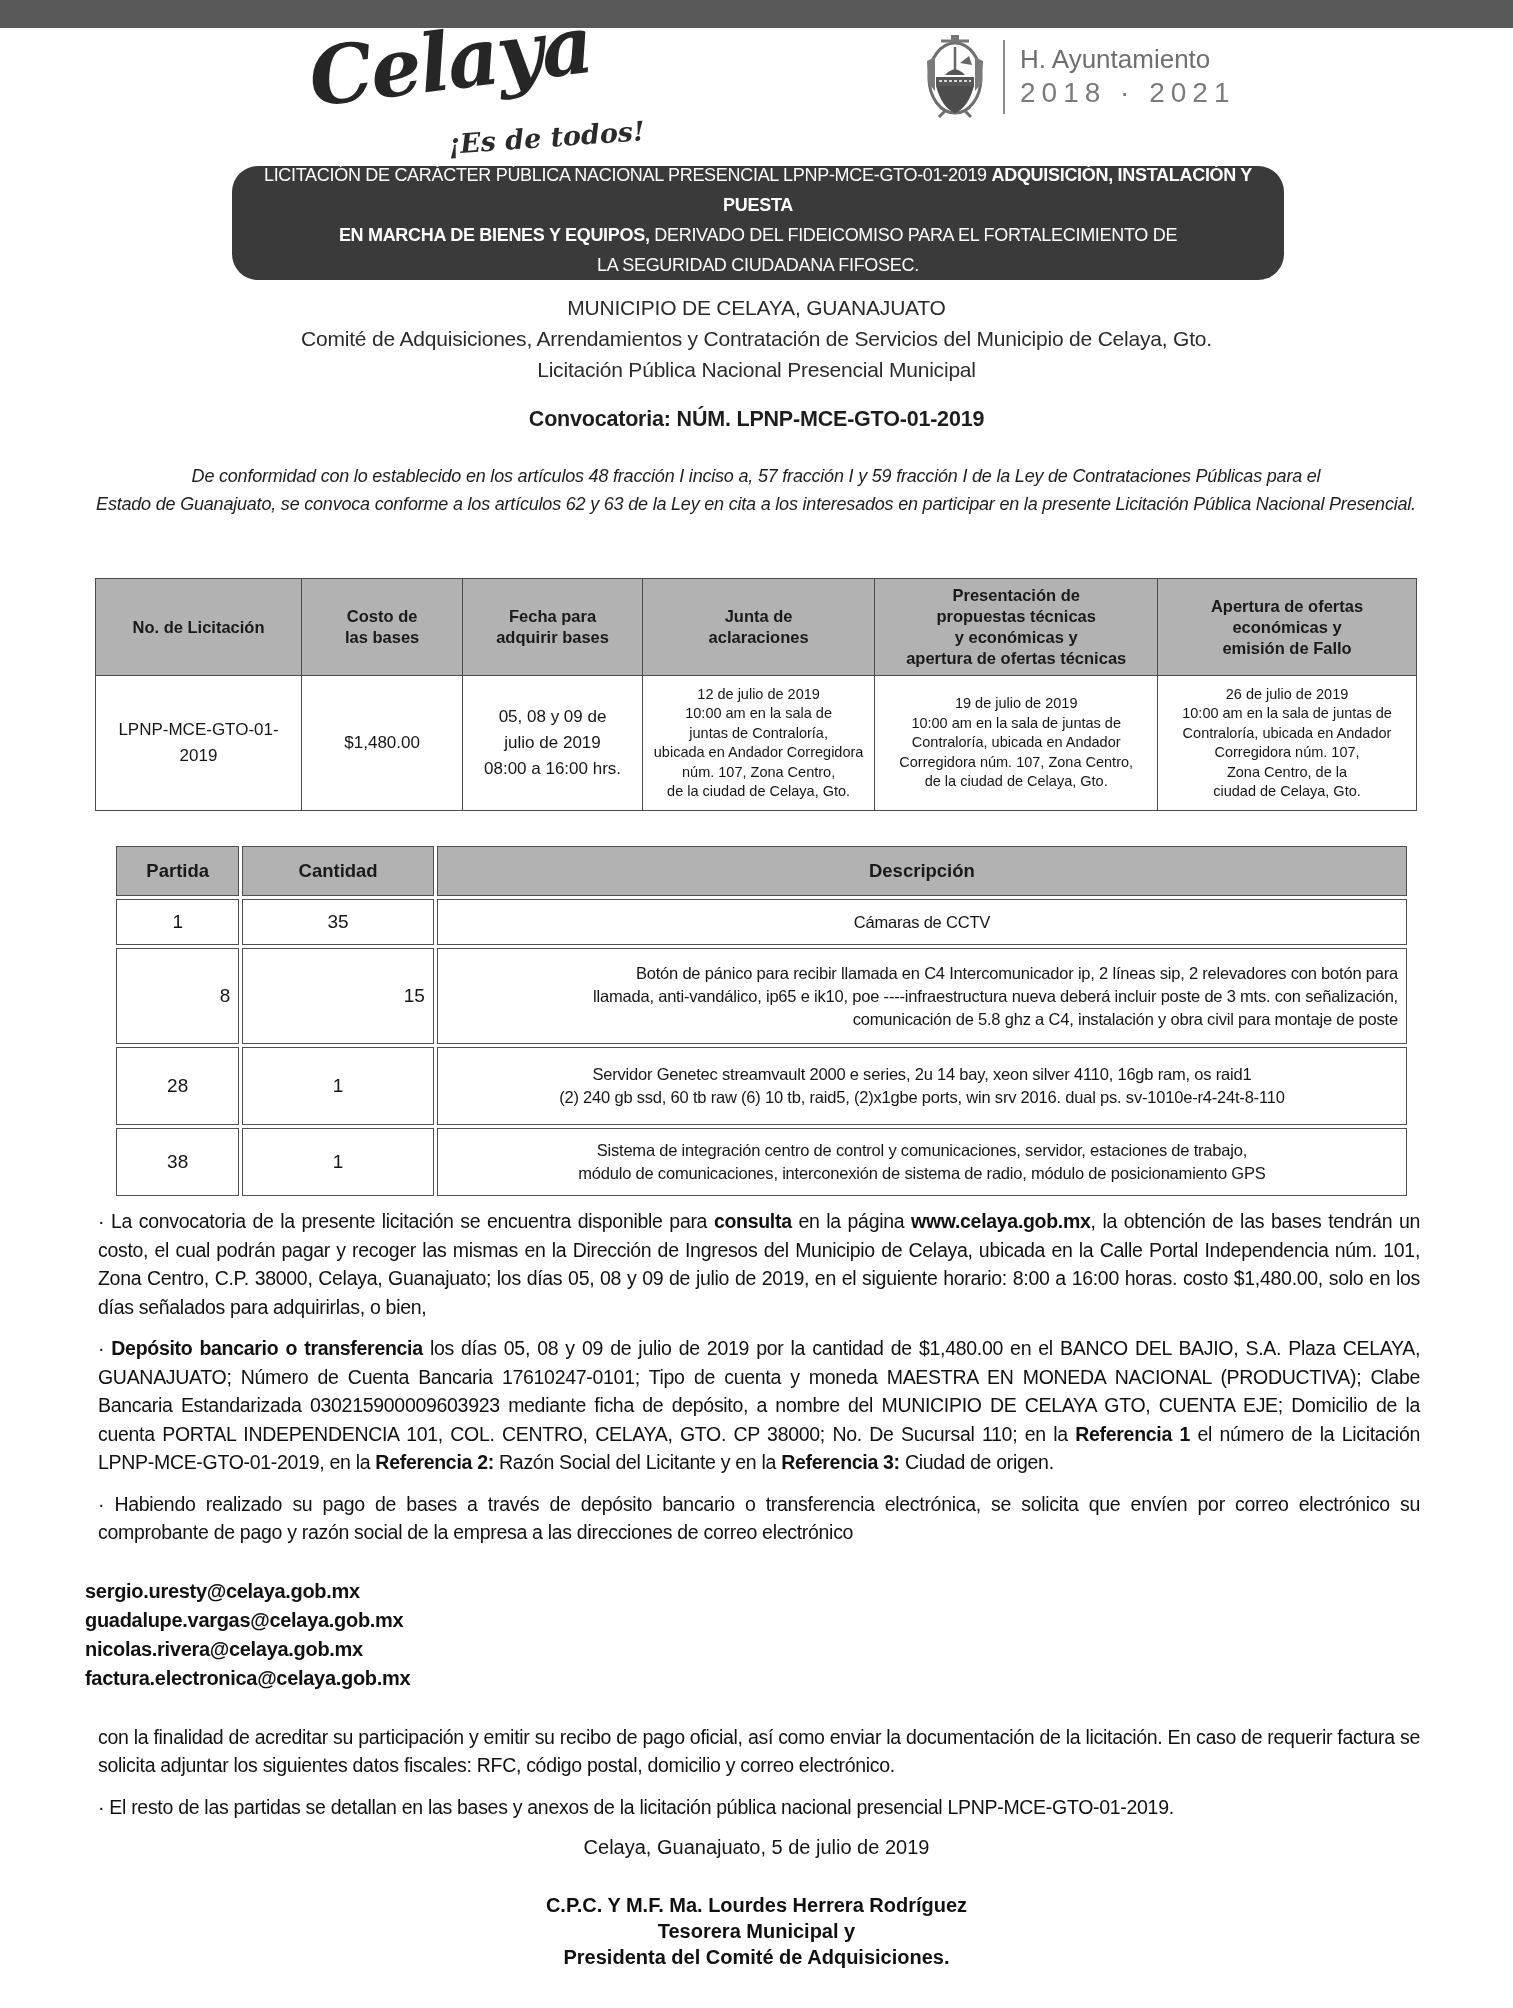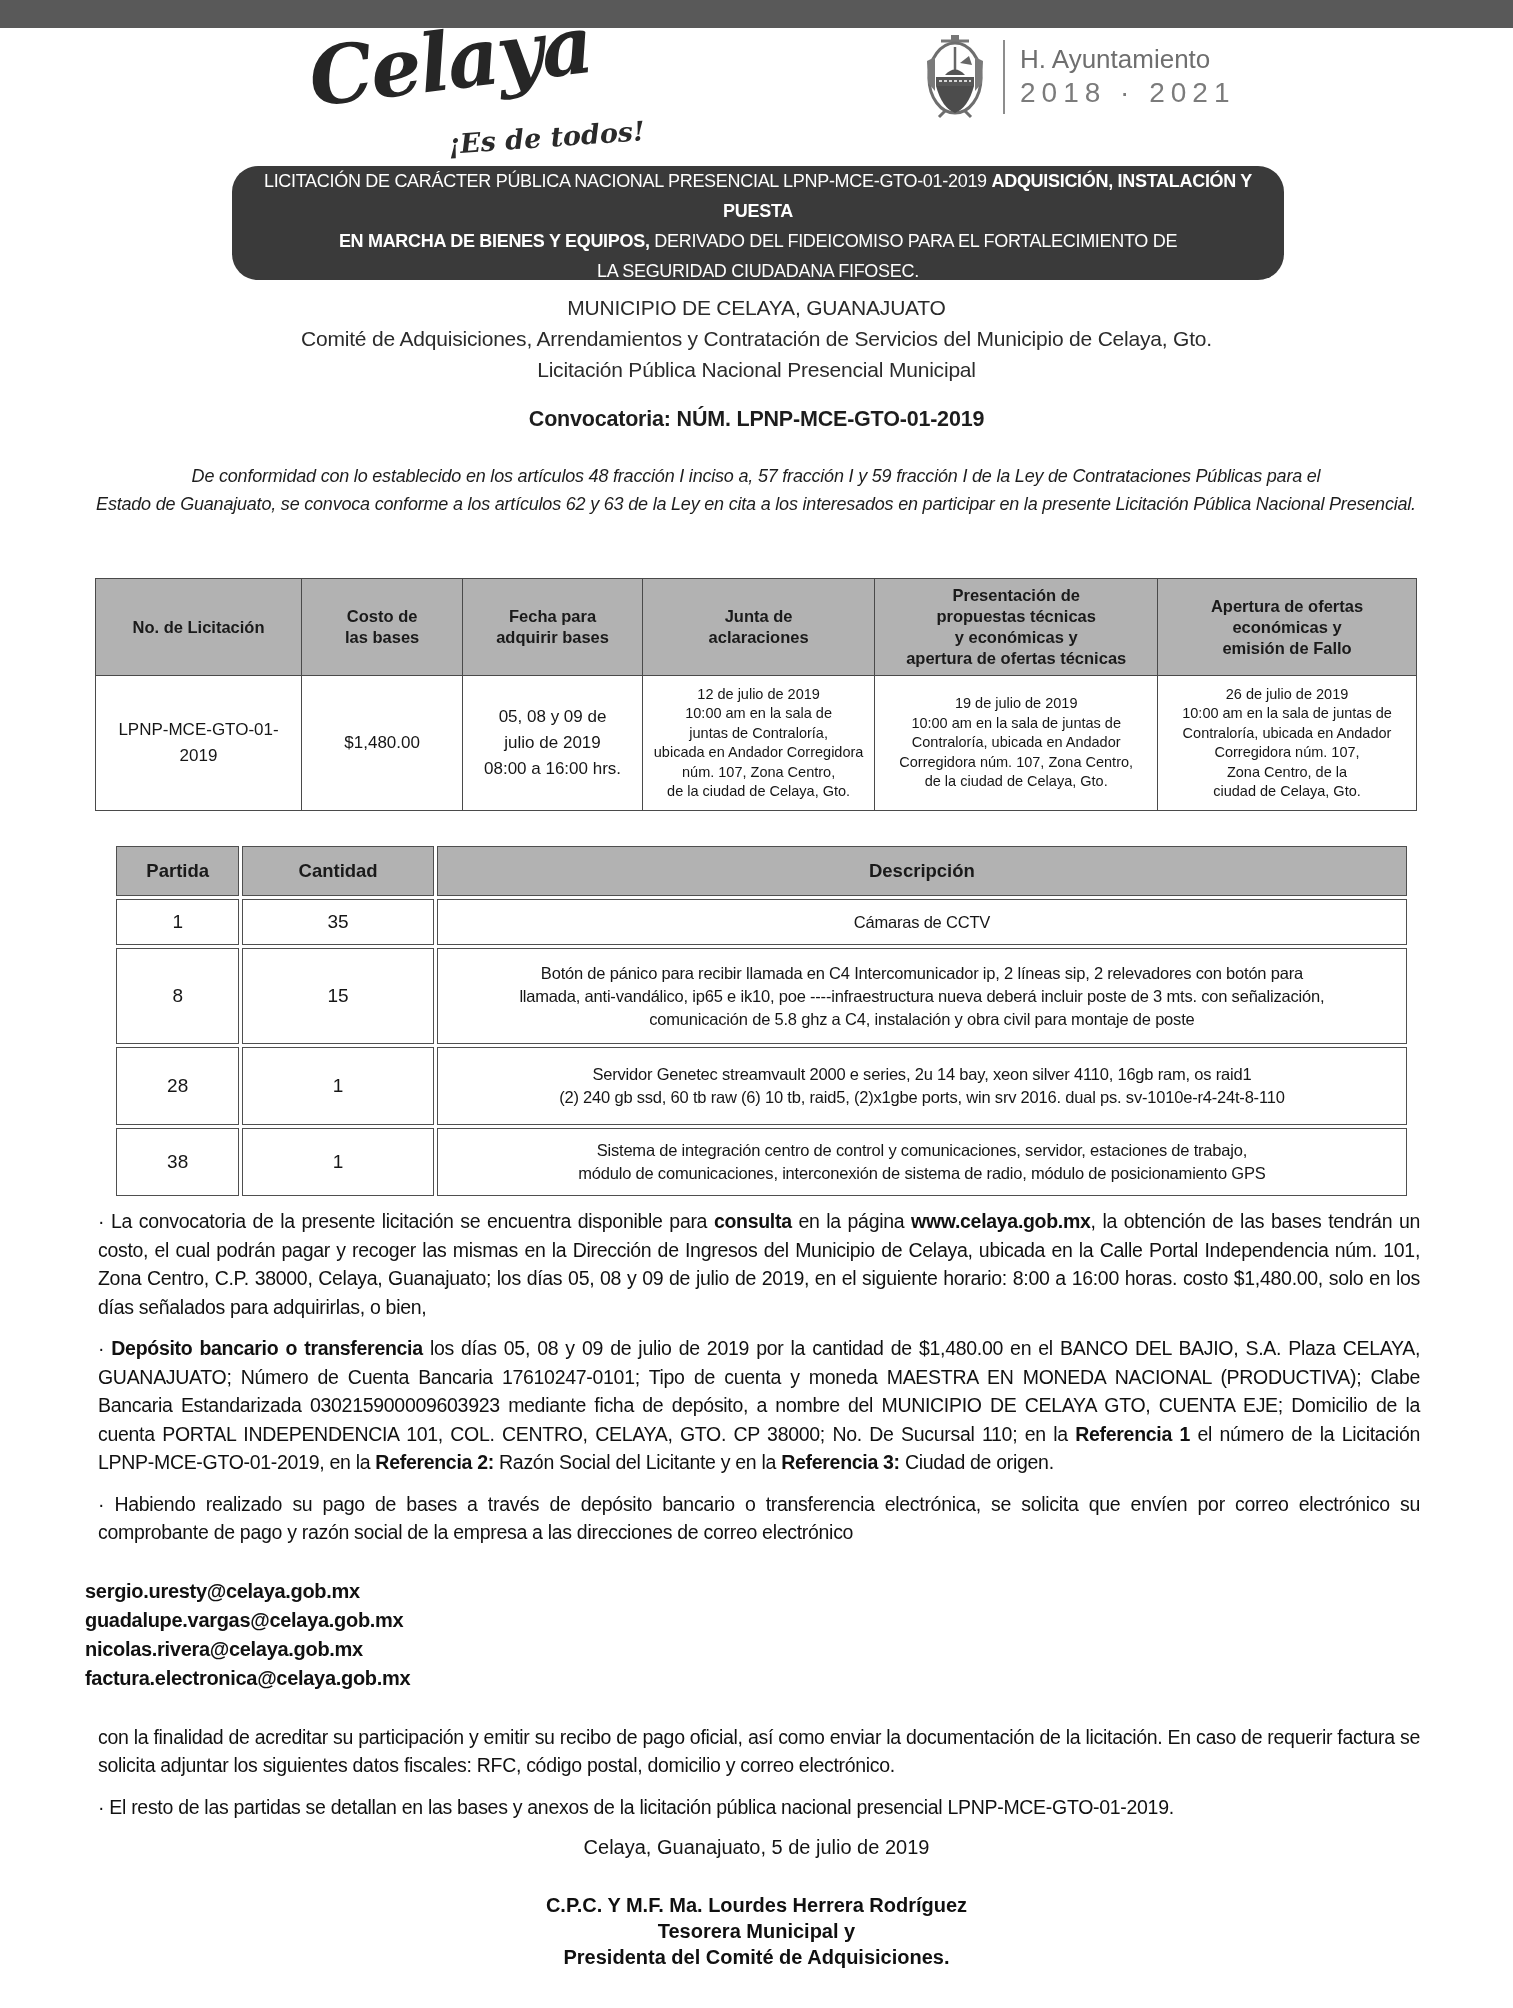--- a/index.html
+++ b/index.html
@@ -26,21 +26,21 @@
   .seal{position:absolute;left:923px;top:33px;}
   .gov-divider{position:absolute;left:1003px;top:40px;width:2px;height:74px;background:#8d8d8d;}
   .gov-text{position:absolute;left:1020px;top:44px;color:#6f6f6f;}
   .gov-line1{font-size:26px;line-height:30px;}
   .gov-line2{font-size:28px;line-height:32px;letter-spacing:6px;color:#7b7b7b;margin-top:3px;}
 
   
   .banner{
     position:absolute;left:232px;top:166px;width:1052px;height:114px;
     background:#3a3a3a;border-radius:26px;color:#ffffff;
-    display:flex;flex-direction:column;justify-content:space-between;align-items:center;
+    display:flex;flex-direction:column;justify-content:flex-end;align-items:center;
     font-size:18px;line-height:30px;letter-spacing:-0.3px;text-align:center;
   }
   .banner .b{font-weight:bold;}
 
   .muni-block{position:absolute;top:292px;left:0;width:1513px;text-align:center;
     font-size:21px;line-height:31px;color:#2b2b2b;letter-spacing:-0.2px;}
   .convocatoria{position:absolute;top:407px;left:0;width:1513px;text-align:center;
     font-size:21.5px;font-weight:bold;color:#1d1d1d;letter-spacing:-0.2px;}
 
   .intro{position:absolute;top:462px;left:46px;width:1420px;text-align:center;
@@ -59,21 +59,21 @@
 
   
   .table2{position:absolute;left:113px;top:843px;width:1297px;table-layout:fixed;
     border-collapse:separate;border-spacing:3px;}
   .table2 th,.table2 td{border:1.5px solid #4f4f4f;padding:3px 8px;vertical-align:middle;text-align:center;}
   .table2 th{background:#b2b2b2;font-size:18.5px;font-weight:bold;height:42px;color:#1a1a1a;}
   .table2 td{background:#ffffff;}
   .p-col{width:9.6%;} .q-col{width:14.9%;} .d-col{width:75.5%;}
   .num-cell{font-size:19px;}
   .desc-cell{font-size:16.5px;line-height:23px;letter-spacing:-0.2px;}
-  .r1 td{height:38px;} .r2 td{height:88px;} .r3 td{height:70px;} .r4 td{height:60px;}
+  .r1 td{height:38px;} .r2 td{height:88px;text-align:right;} .r3 td{height:70px;} .r4 td{height:60px;}
 
   
   .body-text{position:absolute;left:85px;top:1194px;width:1348px;
     font-size:19.5px;line-height:28.5px;letter-spacing:-0.3px;text-align:justify;color:#111111;}
   .body-text p{margin:13px;}
   .emails{margin:30px 0;font-weight:bold;line-height:29px;font-size:20px;text-align:left;}
 
   .date-line{position:absolute;top:1836px;left:0;width:1513px;text-align:center;font-size:20px;color:#141414;}
   .signature{position:absolute;top:1892px;left:0;width:1513px;text-align:center;
     font-weight:bold;font-size:20px;line-height:26px;color:#101010;}

